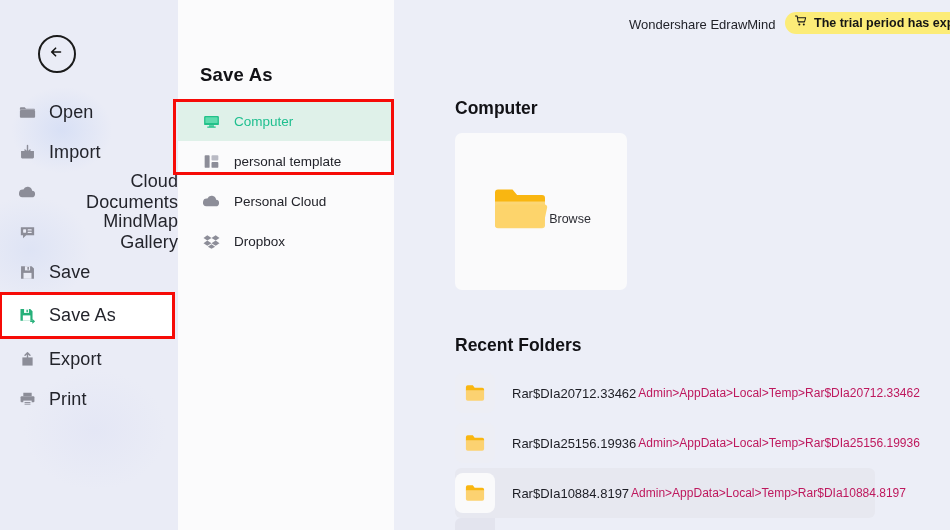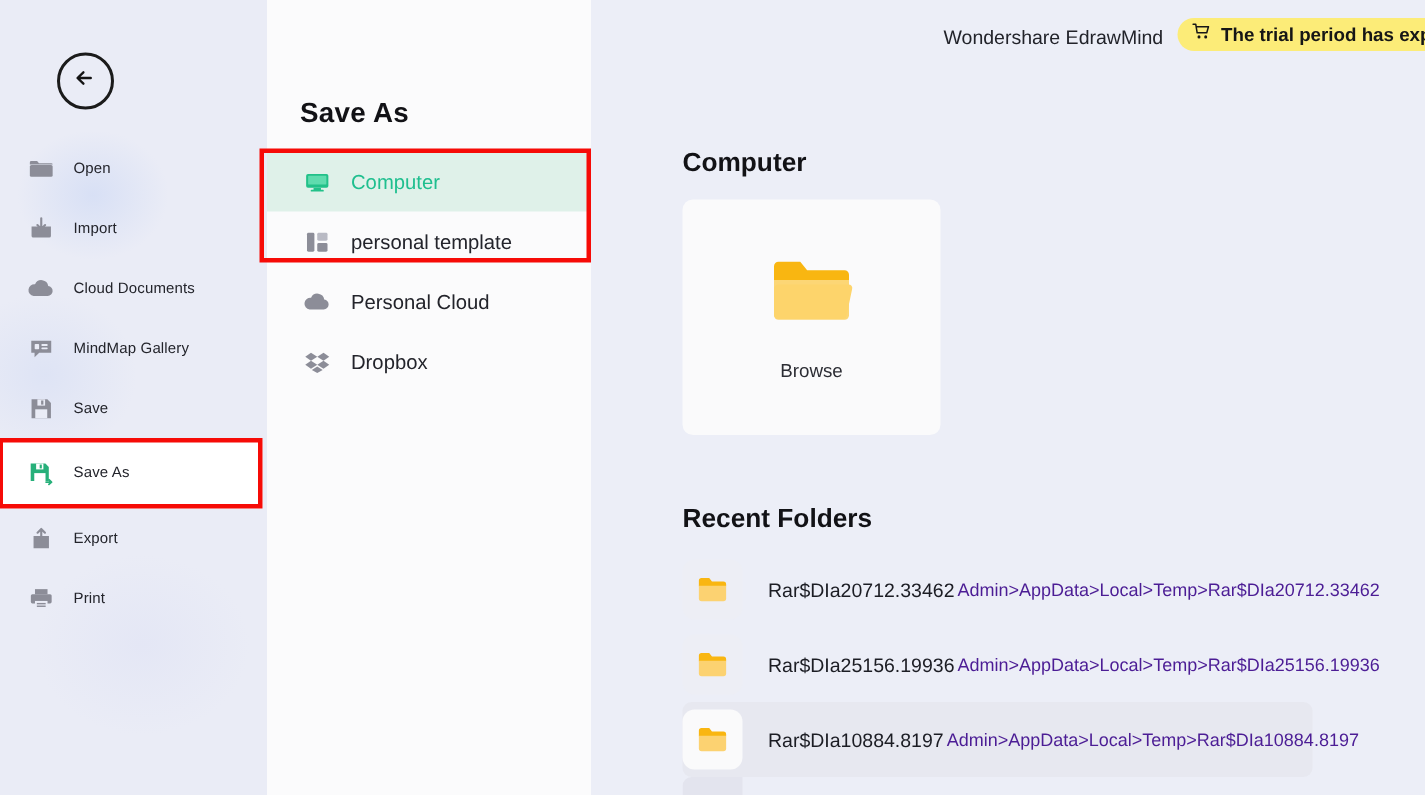--- a/index.html
+++ b/index.html
@@ -37,21 +37,21 @@
     position: relative;
     height: 40px; display: flex; align-items: center;
     padding-left: 16px; cursor: pointer;
   }
   .nav-item .nav-icon {
     width: 22px; height: 22px; display: flex;
     align-items: center; justify-content: center;
     margin-right: 11px; flex: 0 0 22px;
   }
   .nav-item .nav-label {
-    font-size: 10px; color: #23242b; letter-spacing: .1px;
+    font-size: 18px; color: #23242b; letter-spacing: .1px; text-align: right;
   }
   .nav-item .nav-plus {
     position: absolute; right: 22px; top: 50%; transform: translateY(-50%);
     font-size: 18px; color: #3a3b42; line-height: 1; font-weight: 400;
   }
   
   .nav-item.highlight {
     background: #ffffff;
     border: 3px solid #f60b07;
     width: 176px; height: 47px;
@@ -114,21 +114,21 @@
   }
 
   .sec-title-computer {
     position: absolute; left: 41px; top: 98px;
     font-size: 17.5px; font-weight: bold; color: #121216;
   }
   .browse-card {
     position: absolute; left: 41px; top: 133px;
     width: 172px; height: 157px;
     background: #fafafb; border-radius: 7px;
-    display: flex; flex-direction: column;
+    display: flex; flex-direction: row;
     align-items: center; justify-content: center;
     cursor: pointer;
   }
   .browse-label { font-size: 12.5px; color: #2c2d34; margin-top: 14px; }
 
   .sec-title-recent {
     position: absolute; left: 41px; top: 335px;
     font-size: 17.5px; font-weight: bold; color: #121216;
   }
   .recent-list { position: absolute; left: 41px; top: 368px; width: 420px; }
@@ -139,21 +139,21 @@
   .recent-row.active { background: #e7e8f0; }
   .recent-icon-wrap {
     width: 40px; height: 40px; border-radius: 8px;
     background: #edeef5;
     display: flex; align-items: center; justify-content: center;
     margin-right: 17px; flex: 0 0 40px;
   }
   .recent-row.active .recent-icon-wrap { background: #fafafb; }
   .recent-texts { display: flex; gap: 2px; }
   .recent-name { font-size: 13px; color: #1c1d24; }
-  .recent-path { font-size: 12px; color: #4c1d95; }
+  .recent-path { font-size: 12px; color: #be185d; }
 
   .recent-row.partial { height: 26px; overflow: hidden; }
   .recent-row.partial .recent-icon-wrap { background: #e3e4ee; }
 </style>
 </head>
 <body>
 
 <div id="app">
 
   <div class="sidebar">

